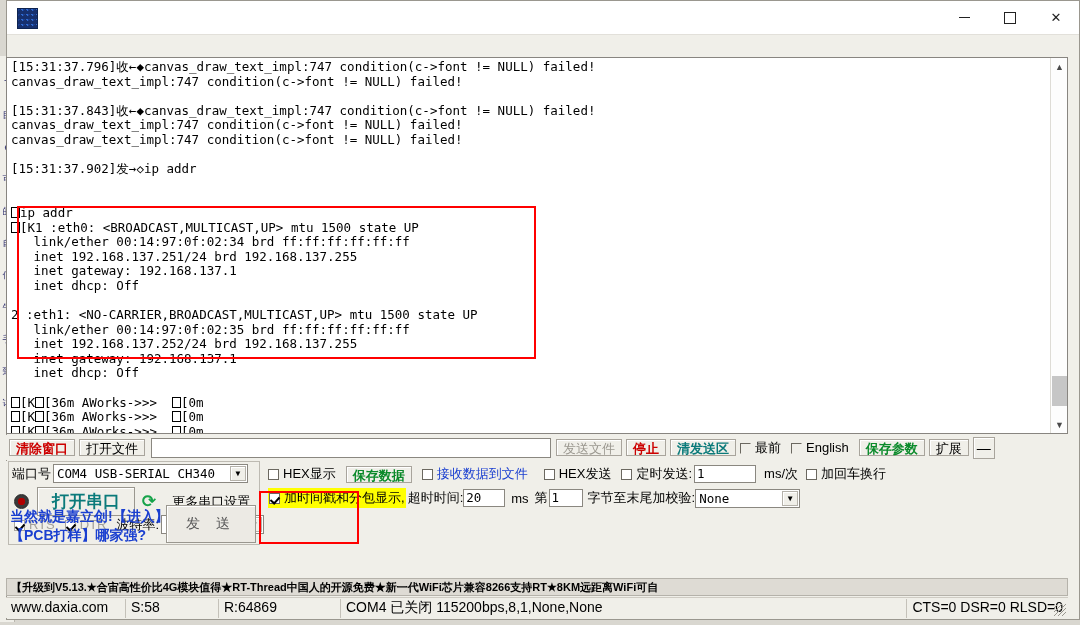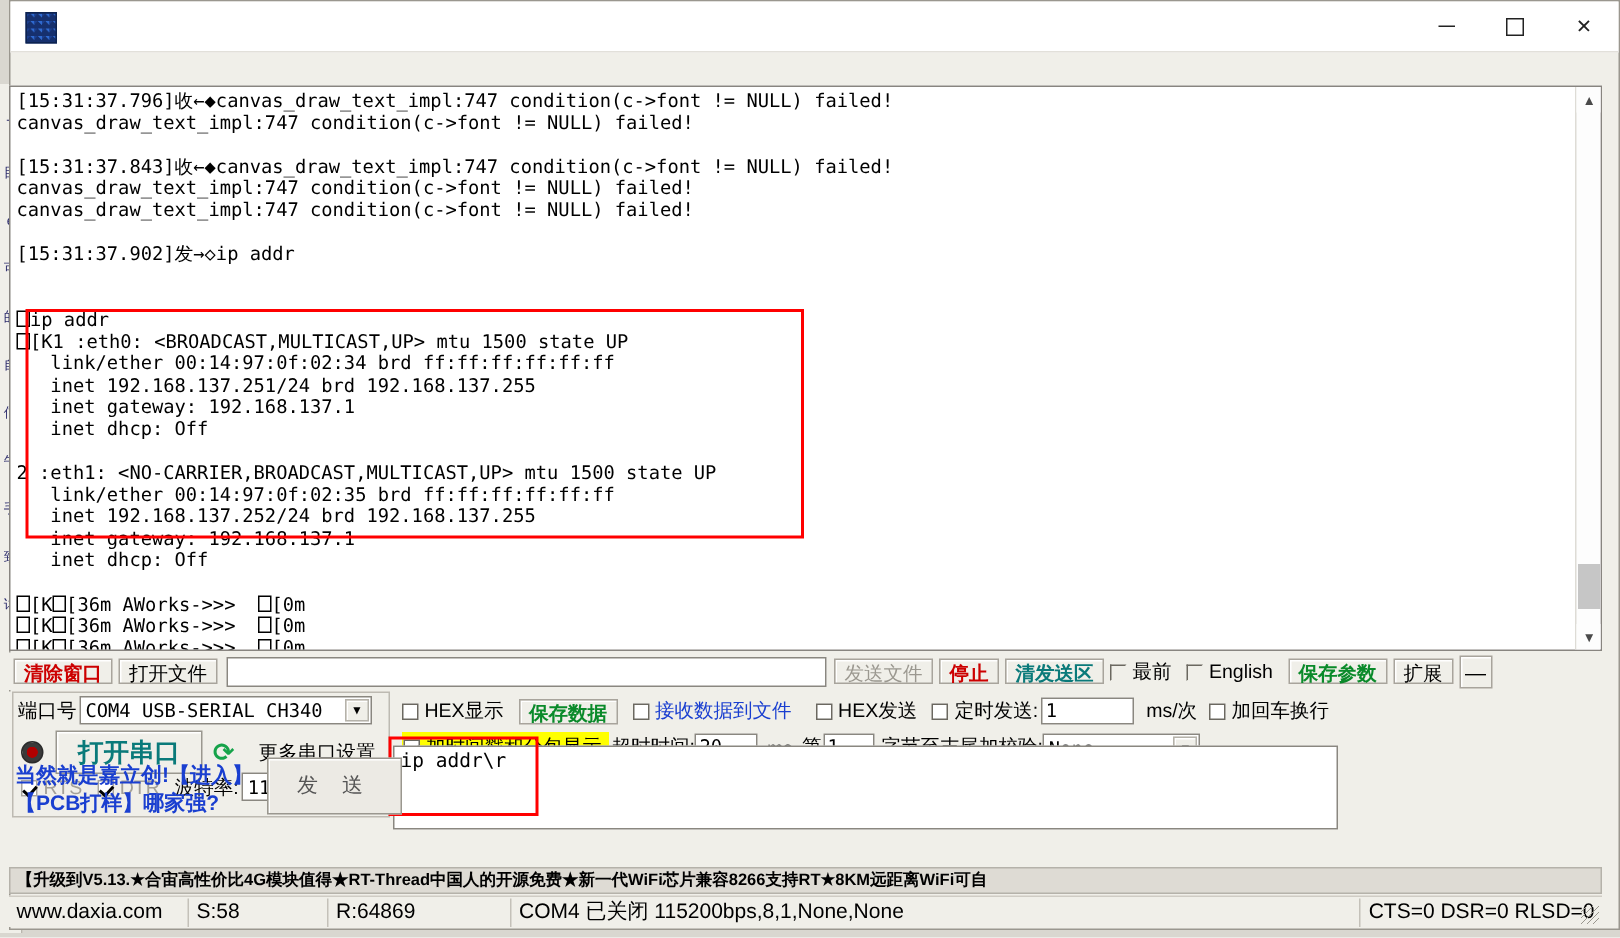--- a/index.html
+++ b/index.html
@@ -328,24 +328,23 @@
       <span class="lab" style="margin:0 6px;">ms</span>
       <span class="lab">第</span>
       <div class="txtin" style="width:34px;margin-left:1px;">1</div>
       <span class="lab" style="margin-left:5px;">字节至末尾加校验:</span>
       <div class="sel" style="width:105px;">
         <span class="v">None</span>
         <span class="arrow">▼</span>
       </div>
     </div>
 
-    <div class="sendarea">ip addr\r</div>
     <div class="red-box2"></div>
 
-    <div class="row" style="left:172px;top:44px;">
+    <div class="row" style="left:160px;top:44px;">
       <div class="sendbtn">发 送</div>
     </div>
 
     <div class="ad">
       <div>当然就是嘉立创!【进入】</div>
       <div>【PCB打样】哪家强?</div>
     </div>
   </div>
 
   <div class="banner">【升级到V5.13.★合宙高性价比4G模块值得★RT-Thread中国人的开源免费★新一代WiFi芯片兼容8266支持RT★8KM远距离WiFi可自</div>

